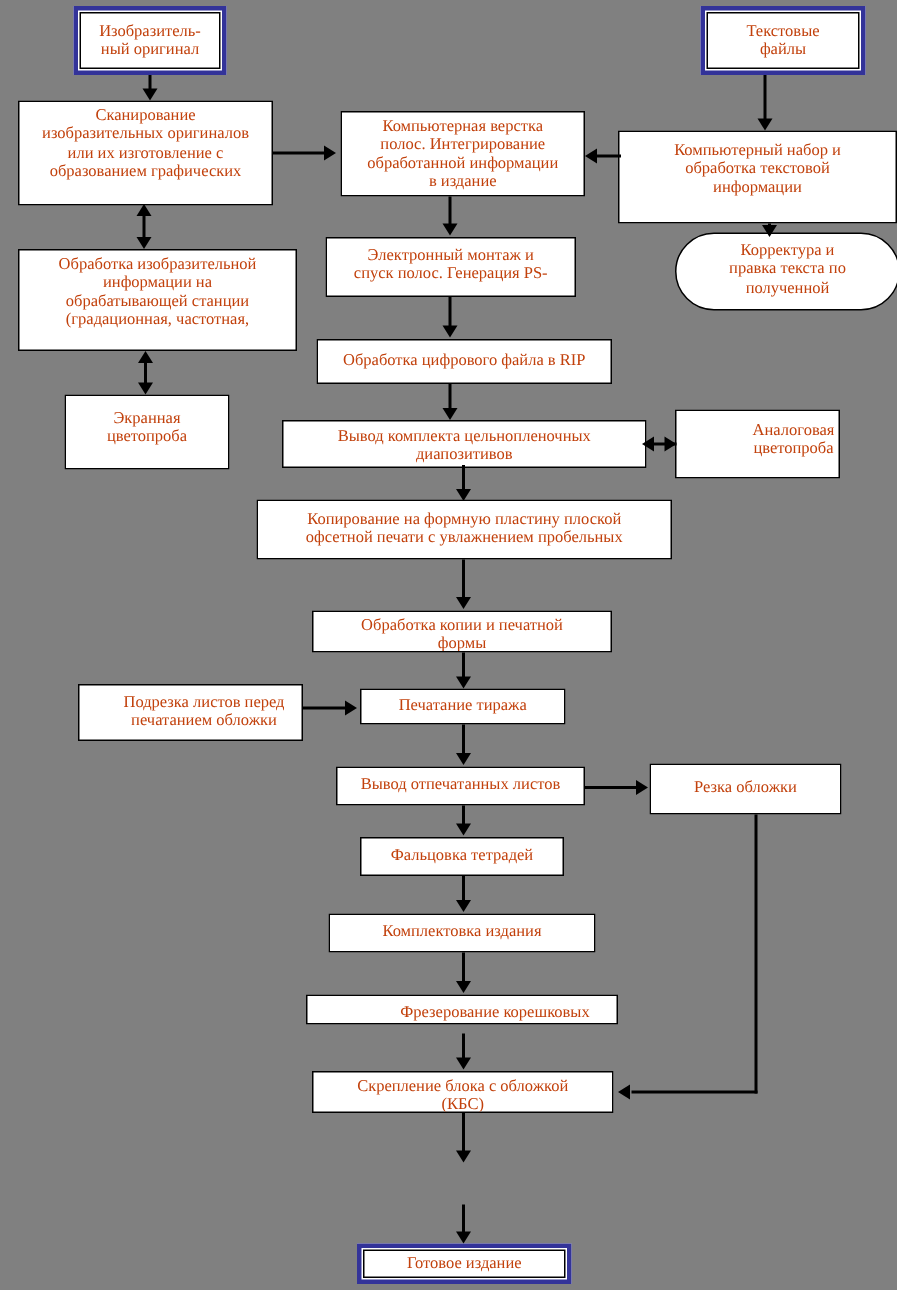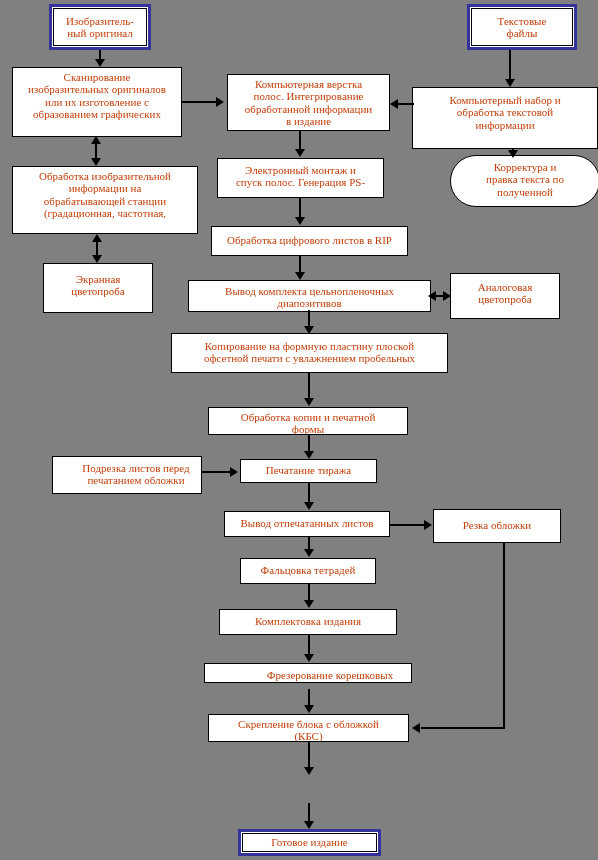--- a/index.html
+++ b/index.html
@@ -135,30 +135,30 @@
 правка текста по
 полученной</span>
   </div>
 
   <div class="node" style="left:43px; top:263px; width:110px; height:50px;">
     <span class="txt" style="white-space:pre-line; padding-top:9px;">Экранная
 цветопроба</span>
   </div>
 
   <div class="node" style="left:211px; top:226px; width:197px; height:30px;">
-    <span class="txt" style="white-space:pre-line; padding-top:7px;">Обработка цифрового листов в RIP</span>
+    <span class="txt" style="white-space:pre-line; padding-top:7px;">Обработка цифрового файла в RIP</span>
   </div>
 
   <div class="node" style="left:188px; top:280px; width:243px; height:32px;">
     <span class="txt" style="white-space:pre-line; padding-top:4px;">Вывод комплекта цельнопленочных
 диапозитивов</span>
   </div>
 
   <div class="node" style="left:450px; top:273px; width:110px; height:46px;">
-    <span class="txt" style="white-space:pre-line; padding-top:7px;">Аналоговая
+    <span class="txt" style="white-space:pre-line; padding-top:7px;padding-left:24px;">Аналоговая
 цветопроба</span>
   </div>
 
   <div class="node" style="left:171px; top:333px; width:277px; height:40px;">
     <span class="txt" style="white-space:pre-line; padding-top:6px;">Копирование на формную пластину плоской
 офсетной печати с увлажнением пробельных</span>
   </div>
 
   <div class="node" style="left:208px; top:407px; width:200px; height:28px;">
     <span class="txt" style="white-space:pre-line; padding-top:3px;">Обработка копии и печатной

